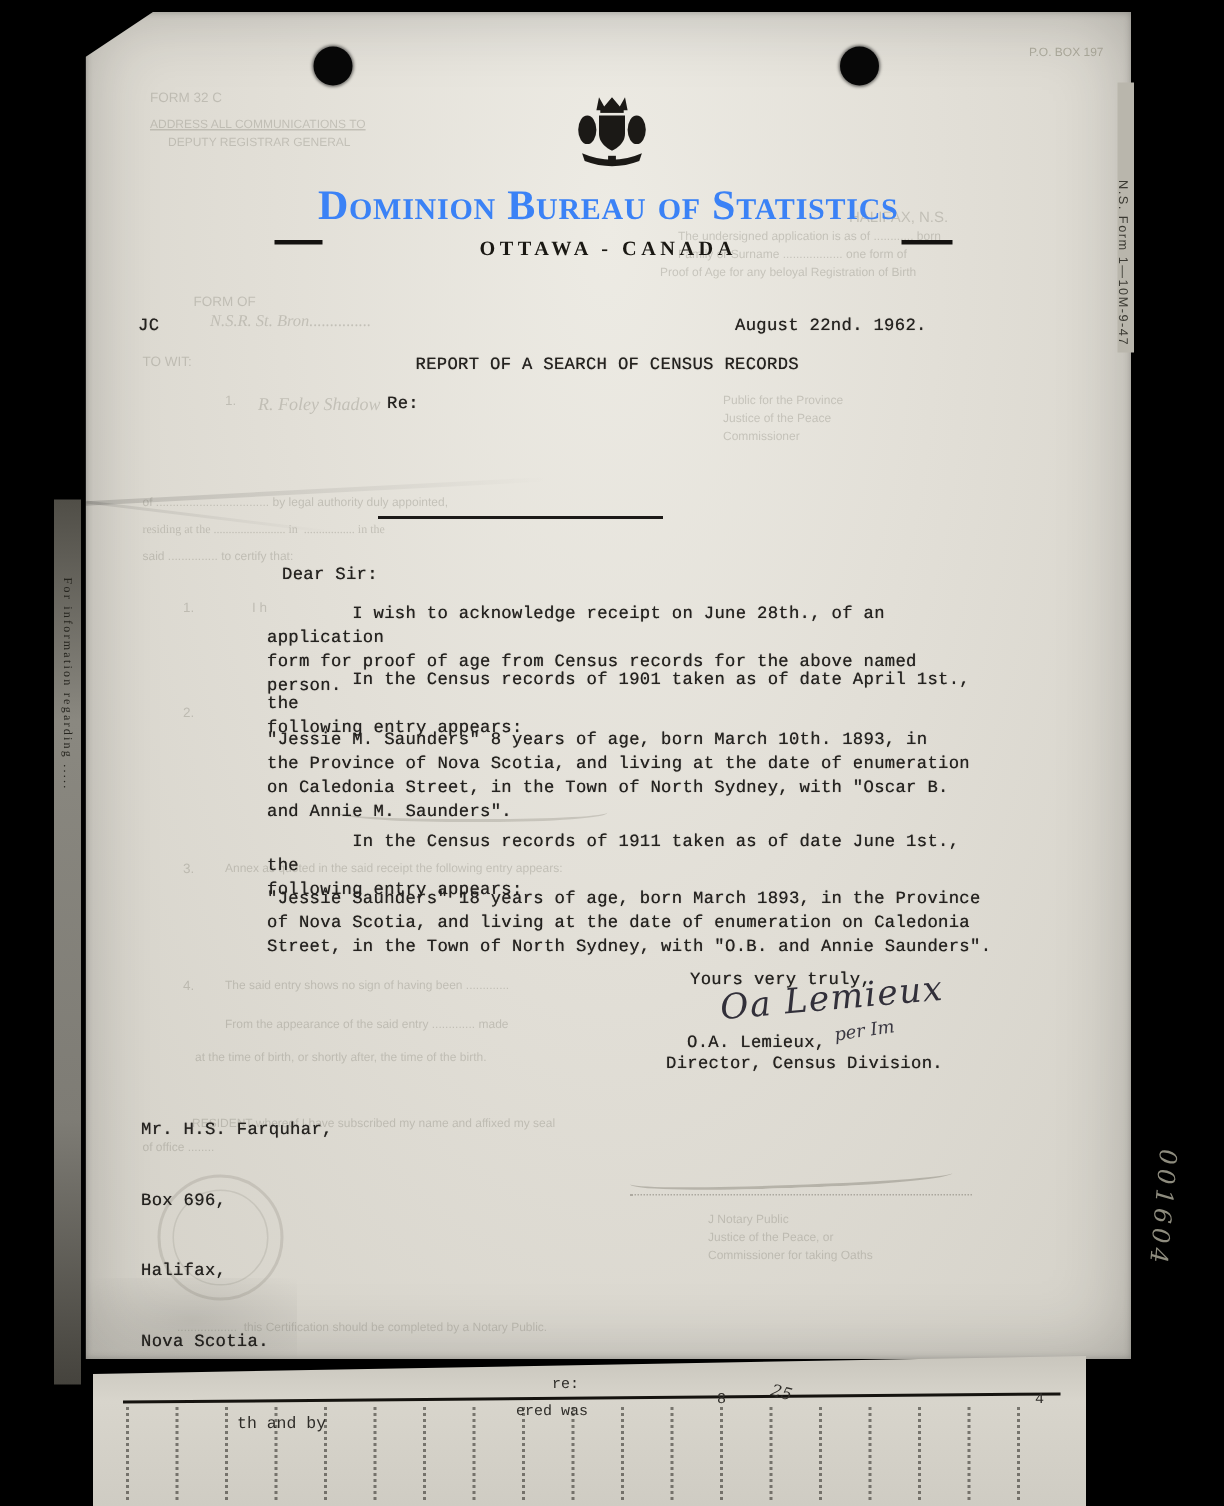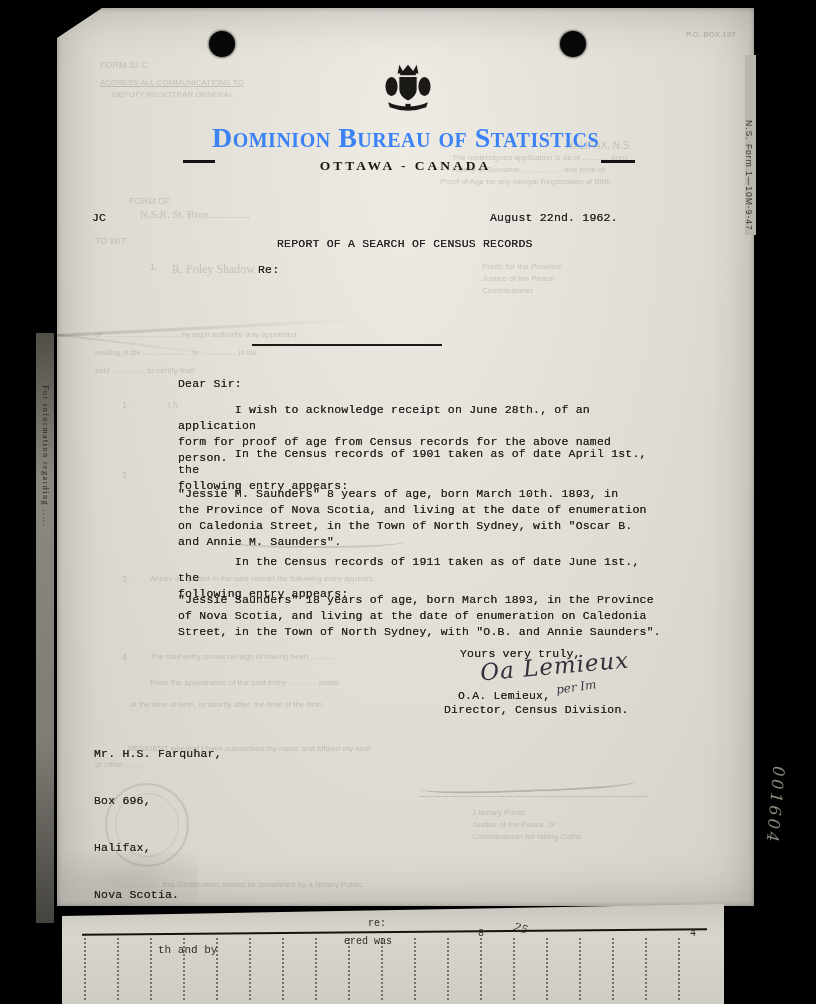--- a/index.html
+++ b/index.html
@@ -39,21 +39,21 @@
   .recipient div{line-height:15px;}
   .signature{position:absolute;left:480px;top:653px;font-family:"DejaVu Serif",serif;
              font-style:italic;font-size:23px;color:#32303a;transform:rotate(-5deg);
              letter-spacing:1px;}
   .script-note{position:absolute;left:556px;top:680px;font-family:"DejaVu Serif",serif;
                font-style:italic;font-size:12px;color:#3a3842;transform:rotate(-8deg);}
   
   .bleed-layer{position:absolute;left:0;top:0;width:816px;height:1004px;pointer-events:none;}
   .bt{position:absolute;color:#6e6c60;opacity:.28;white-space:pre;filter:blur(.4px);
       font-family:"Liberation Sans",sans-serif;}
-  .bt.it{font-family:"Liberation Serif",serif;}
+  .bt.it{font-style:italic;font-family:"Liberation Serif",serif;}
   .bt.light{color:#83816f;opacity:.55;filter:none;}
   .stamp{position:absolute;left:105px;top:783px;width:80px;height:80px;border-radius:50%;
          border:2px solid rgba(95,90,75,.16);}
   .stamp:after{content:"";position:absolute;left:8px;top:8px;right:8px;bottom:8px;
                border-radius:50%;border:1px solid rgba(95,90,75,.14);}
   .squig{position:absolute;height:12px;border-bottom:2px solid rgba(100,95,85,.32);
          border-radius:45%;}
   .sq1{left:420px;top:778px;width:215px;transform:rotate(-2deg);}
   .sq1d{left:420px;top:796px;width:228px;height:0;border-bottom:1px dotted rgba(100,95,85,.4);
         border-radius:0;}
@@ -156,21 +156,21 @@
   <div class="lh-loc">OTTAWA  -  CANADA</div>
 
   <div class="typed" style="left:92px;top:210px">JC</div>
   <div class="typed" style="left:490px;top:210px">August 22nd. 1962.</div>
   <div class="typed title" style="left:277px;top:236px">REPORT OF A SEARCH OF CENSUS RECORDS</div>
 
   <div class="typed" style="left:258px;top:262px">Re:</div>
 
   <div class="rule"></div>
 
-  <div class="typed" style="left:178px;top:376px">Dear Sir:</div>
+  <div class="typed" style="left:188px;top:376px">Dear Sir:</div>
   <div class="typed" style="left:178px;top:402px;width:488px">        I wish to acknowledge receipt on June 28th., of an application
 form for proof of age from Census records for the above named person.</div>
   <div class="typed" style="left:178px;top:446px;width:488px">        In the Census records of 1901 taken as of date April 1st., the
 following entry appears:</div>
   <div class="typed" style="left:178px;top:486px;width:488px">"Jessie M. Saunders" 8 years of age, born March 10th. 1893, in
 the Province of Nova Scotia, and living at the date of enumeration
 on Caledonia Street, in the Town of North Sydney, with "Oscar B.
 and Annie M. Saunders".</div>
   <div class="typed" style="left:178px;top:554px;width:488px">        In the Census records of 1911 taken as of date June 1st., the
 following entry appears:</div>

